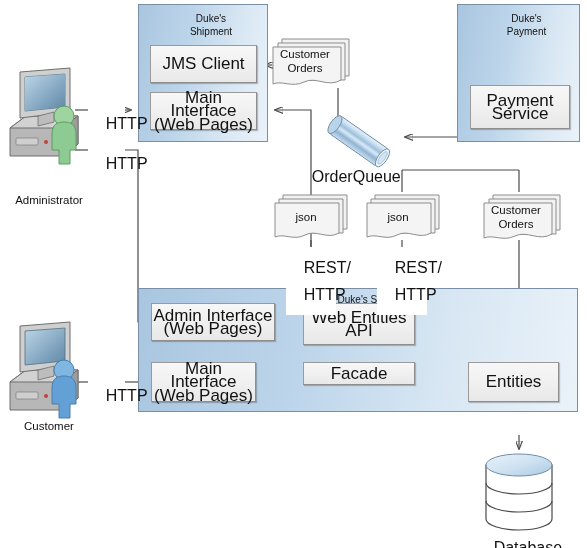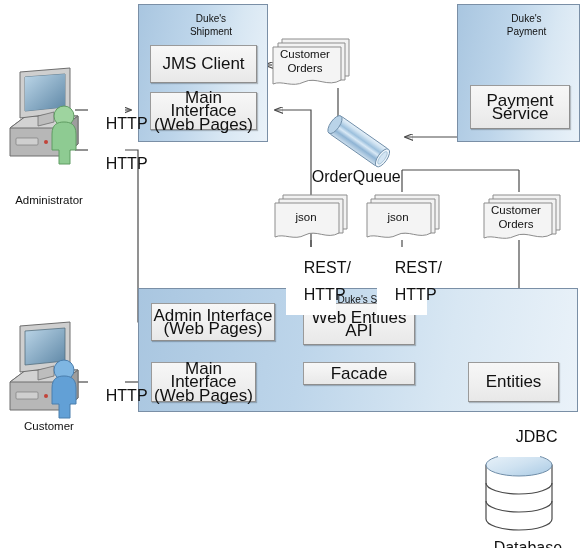--- a/index.html
+++ b/index.html
@@ -279,23 +279,20 @@
   <div class="lbl bg" style="left:286px;top:247px;width:50px;">
     <span>REST/</span><br>
     <span>HTTP</span>
   </div>
 
   <div class="lbl bg" style="left:377px;top:247px;width:50px;">
     <span>REST/</span><br>
     <span>HTTP</span>
   </div>
 
-  <div class="lbl bg" style="left:498px;top:416px;width:42px;">
-    <span>JDBC</span>
-  </div>
 
   <div class="actor" style="left:4px;top:66px;width:90px;height:120px;">
     <svg width="90" height="100" viewBox="0 0 90 100">
 
       <path d="M6,62 L22,50 L74,50 L74,78 L58,90 L6,90 Z" fill="#b7b7b7" stroke="#6e6e6e" stroke-width="1"></path>
       <path d="M6,62 L22,50 L74,50 L58,62 Z" fill="#d2d2d2" stroke="#6e6e6e" stroke-width="1"></path>
       <path d="M58,62 L74,50 L74,78 L58,90 Z" fill="#9d9d9d" stroke="#6e6e6e" stroke-width="1"></path>
       <rect x="12" y="72" width="22" height="7" rx="1" fill="#cfcfcf" stroke="#7b7b7b" stroke-width=".7"></rect>
       <circle cx="42" cy="76" r="2" fill="#c2443a"></circle>
 

